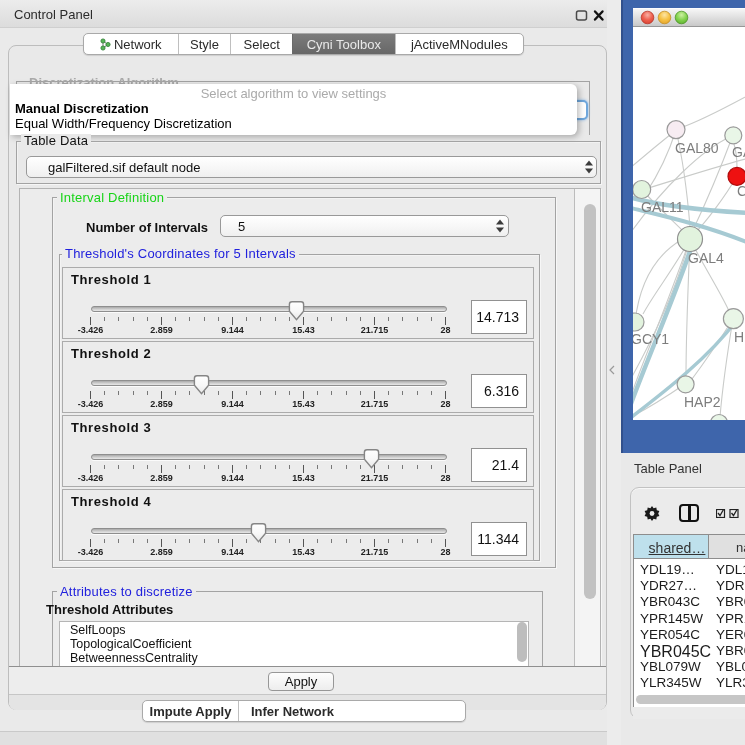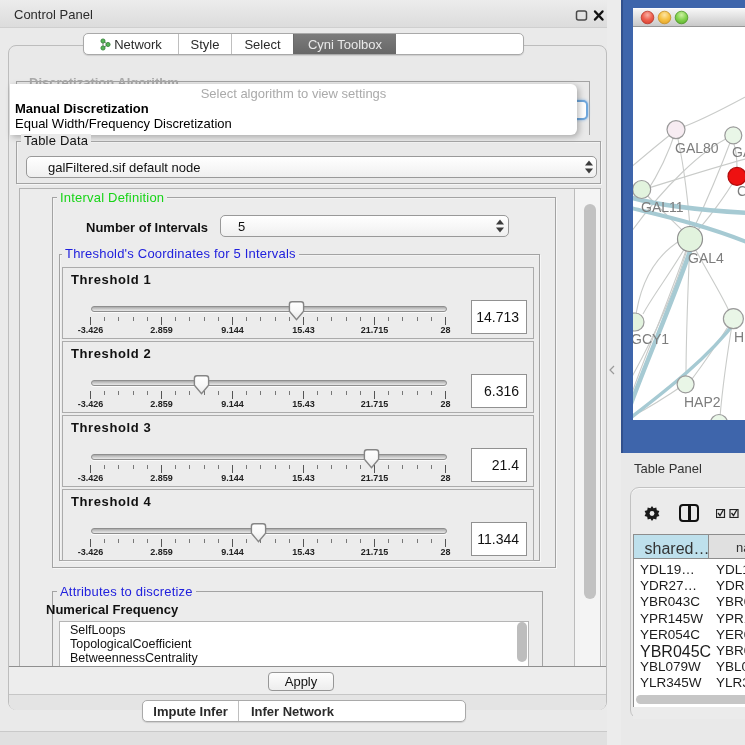--- a/index.html
+++ b/index.html
@@ -38,20 +38,21 @@
 <div class="abs tabbar" style="left:83px;top:33px;width:441px;height:22px;">
 <div class="seg" style="width:94px;"><svg width="11" height="13" viewBox="0 0 11 13" style="vertical-align:-2px;margin-right:3px;">
         <path d="M3 3 L3 10 M3 3 L8 6.5 M3 10 L8 6.5" stroke="#7a7a7a" stroke-width="1"></path>
         <circle cx="3" cy="3" r="2.1" fill="#57b356" stroke="#2e7d32" stroke-width="0.8"></circle>
         <circle cx="3" cy="10" r="2.1" fill="#57b356" stroke="#2e7d32" stroke-width="0.8"></circle>
         <circle cx="8" cy="6.5" r="2.1" fill="#57b356" stroke="#2e7d32" stroke-width="0.8"></circle>
       </svg>Network</div>
 <div class="seg" style="width:53px;">Style</div>
 <div class="seg" style="width:62px;">Select</div>
 <div class="seg dark" style="width:103px;">Cyni Toolbox</div>
+<div class="seg" style="width:129px;">jActiveMNodules</div>
 </div>
 <div class="abs" style="left:16px;top:81px;width:574px;height:54px;border:1px solid #a3a3a3;border-bottom:none;"></div>
 <div class="abs" style="left:26px;top:75px;width:170px;font-size:13px;font-weight:bold;color:#a9a9a9;background:transparent;padding:0 3px;">Discretization Algorithm</div>
 <div class="abs" style="left:570px;top:100px;width:18px;height:20px;border:2px solid #6fa7dc;border-radius:5px;background:#fff;box-shadow:0 0 3px #7fb2e6;"></div>
 <div class="abs" style="left:10px;top:84px;width:567px;height:51px;background:#fff;border-radius:0 6px 6px 0;box-shadow:2px 2px 6px rgba(0,0,0,0.28);"></div>
 <div class="abs" style="left:10px;top:86px;width:567px;text-align:center;font-size:13px;color:#aaa;">Select algorithm to view settings</div>
 <div class="abs" style="left:15px;top:101px;font-size:13px;font-weight:bold;color:#000;">Manual Discretization</div>
 <div class="abs" style="left:15px;top:116px;font-size:13px;color:#000;">Equal Width/Frequency Discretization</div>
 <div class="abs gbox" style="left:16px;top:141px;width:585px;height:43px;"></div>
 <div class="gtitle" style="left:21px;top:134px;background:#e9e9e9;color:#111;">Table Data</div>
@@ -185,31 +186,31 @@
           <stop offset="0.55" stop-color="#f7f7f7"></stop>
           <stop offset="1" stop-color="#e8e8e8"></stop>
         </linearGradient>
       </defs>
       <path d="M4 0.8 h9 a2.6 2.6 0 0 1 2.6 2.6 v6.8 L8.5 18.6 L1.4 10.2 v-6.8 A2.6 2.6 0 0 1 4 0.8 Z" fill="url(#tg4)" stroke="#858585" stroke-width="1.4"></path>
     </svg>
 <div class="vbox" style="top:32px;">11.344</div>
 </div>
 <div class="abs" style="left:52px;top:591px;width:491px;height:76px;border:1px solid #a3a3a3;border-bottom:none;"></div>
 <div class="gtitle" style="left:57px;top:585px;background:#ececec;color:#2121dd;">Attributes to discretize</div>
-<div class="abs" style="left:46px;top:602px;font-size:13px;font-weight:bold;color:#111;">Numerical Frequency</div>
+<div class="abs" style="left:46px;top:602px;font-size:13px;font-weight:bold;color:#111;">Threshold Attributes</div>
 <div class="abs" style="left:59px;top:621px;width:470px;height:45px;background:#fff;border:1px solid #b5b5b5;border-bottom:none;"></div>
 <div class="abs" style="left:70px;top:623px;font-size:12.5px;color:#111;line-height:14px;">SelfLoops<br>TopologicalCoefficient<br>BetweennessCentrality</div>
 <div class="abs" style="left:517px;top:622px;width:10px;height:40px;background:#bdbdbd;border-radius:5px;"></div>
 <div class="abs" style="left:9px;top:667px;width:597px;height:43px;background:#ededed;border-radius:0 0 8px 8px;"></div>
 <div class="abs" style="left:9px;top:666px;width:597px;height:1px;background:#8f8f8f;"></div>
 <div class="abs" style="left:268px;top:672px;width:66px;height:19px;background:linear-gradient(#fdfdfd,#ededed);border:1px solid #979797;border-radius:4px;text-align:center;font-size:13px;color:#111;line-height:17px;">Apply</div>
 <div class="abs" style="left:9px;top:694px;width:597px;height:1px;background:#c6c6c6;"></div>
 <div class="abs" style="left:9px;top:695px;width:597px;height:15px;background:#e4e4e4;border-radius:0 0 8px 8px;"></div>
 <div class="abs tabbar" style="left:142px;top:700px;width:324px;height:22px;">
-<div class="seg" style="width:95px;font-weight:bold;">Impute Infer</div>
+<div class="seg" style="width:95px;font-weight:bold;">Impute Apply</div>
 <div class="seg" style="width:108px;font-weight:bold;">Infer Network</div>
 </div>
 <div class="abs" style="left:0;top:731px;width:621px;height:14px;background:#e0e0e0;border-top:1px solid #c9c9c9;"></div>
 <div class="abs" style="left:607px;top:0;width:14px;height:745px;background:#ececec;"></div>
 <svg class="abs" style="left:608px;top:365px" width="8" height="10" viewBox="0 0 8 10">
     <path d="M6 1 L2 5 L6 9" fill="none" stroke="#9a9a9a" stroke-width="1.2"></path>
   </svg>
 <div class="abs" style="left:621px;top:0;width:124px;height:453px;background:#3e65ab;border-left:2px solid #31508c;"></div>
 <div class="abs" style="left:633px;top:8px;width:112px;height:19px;background:linear-gradient(#f6f6f6,#c9c9c9);border-bottom:1px solid #979797;border-top:1px solid #fdfdfd;"></div>
 <svg class="abs" style="left:633px;top:8px;" width="60" height="19" viewBox="0 0 60 19">
@@ -287,21 +288,21 @@
 <div class="abs" style="left:679px;top:504px;width:20px;height:18px;border:2.5px solid #111;border-radius:4px;"></div>
 <div class="abs" style="left:688px;top:506px;width:2.5px;height:14px;background:#111;"></div>
 <svg class="abs" style="left:716px;top:509px" width="24" height="9" viewBox="0 0 24 9">
 <rect x="0.5" y="0.5" width="8" height="8" fill="none" stroke="#222" stroke-width="1.2"></rect>
 <path d="M2 4 L4 6.5 L7.5 0.5" fill="none" stroke="#222" stroke-width="1.3"></path>
 <rect x="14" y="0.5" width="8" height="8" fill="none" stroke="#222" stroke-width="1.2"></rect>
 <path d="M15.5 4 L17.5 6.5 L21 0.5" fill="none" stroke="#222" stroke-width="1.3"></path>
 </svg>
 <div class="abs" style="left:633px;top:534px;width:112px;height:25px;background:#bee0ec;border:1px solid #8d8d8d;border-right:none;"></div>
 <div class="abs" style="left:708px;top:534px;width:37px;height:25px;background:#e0e0e0;border:1px solid #8d8d8d;border-right:none;"></div>
-<div class="abs" style="left:640px;top:540px;width:74px;text-align:center;font-size:16px;color:#333;">shared…</div>
+<div class="abs" style="left:640px;top:540px;width:74px;text-align:center;font-size:14px;color:#333;text-decoration:underline;">shared…</div>
 <div class="abs" style="left:736px;top:540px;font-size:13px;color:#333;white-space:nowrap;">na</div>
 <div class="abs" style="left:633px;top:559px;width:112px;height:136px;background:#fff;border-left:1px solid #8d8d8d;"></div>
 <div class="abs rowtxt" style="left:640px;top:562.0px;font-size:13.5px;color:#1c1c1c;">YDL19…</div>
 <div class="abs rowtxt" style="left:640px;top:578.2px;font-size:13.5px;color:#1c1c1c;">YDR27…</div>
 <div class="abs rowtxt" style="left:640px;top:594.4px;font-size:13.5px;color:#1c1c1c;">YBR043C</div>
 <div class="abs rowtxt" style="left:640px;top:610.6px;font-size:13.5px;color:#1c1c1c;">YPR145W</div>
 <div class="abs rowtxt" style="left:640px;top:626.8px;font-size:13.5px;color:#1c1c1c;">YER054C</div>
 <div class="abs rowtxt" style="left:640px;top:643.0px;font-size:16px;color:#1c1c1c;">YBR045C</div>
 <div class="abs rowtxt" style="left:640px;top:659.2px;font-size:13.5px;color:#1c1c1c;">YBL079W</div>
 <div class="abs rowtxt" style="left:640px;top:675.4px;font-size:13.5px;color:#1c1c1c;">YLR345W</div>

